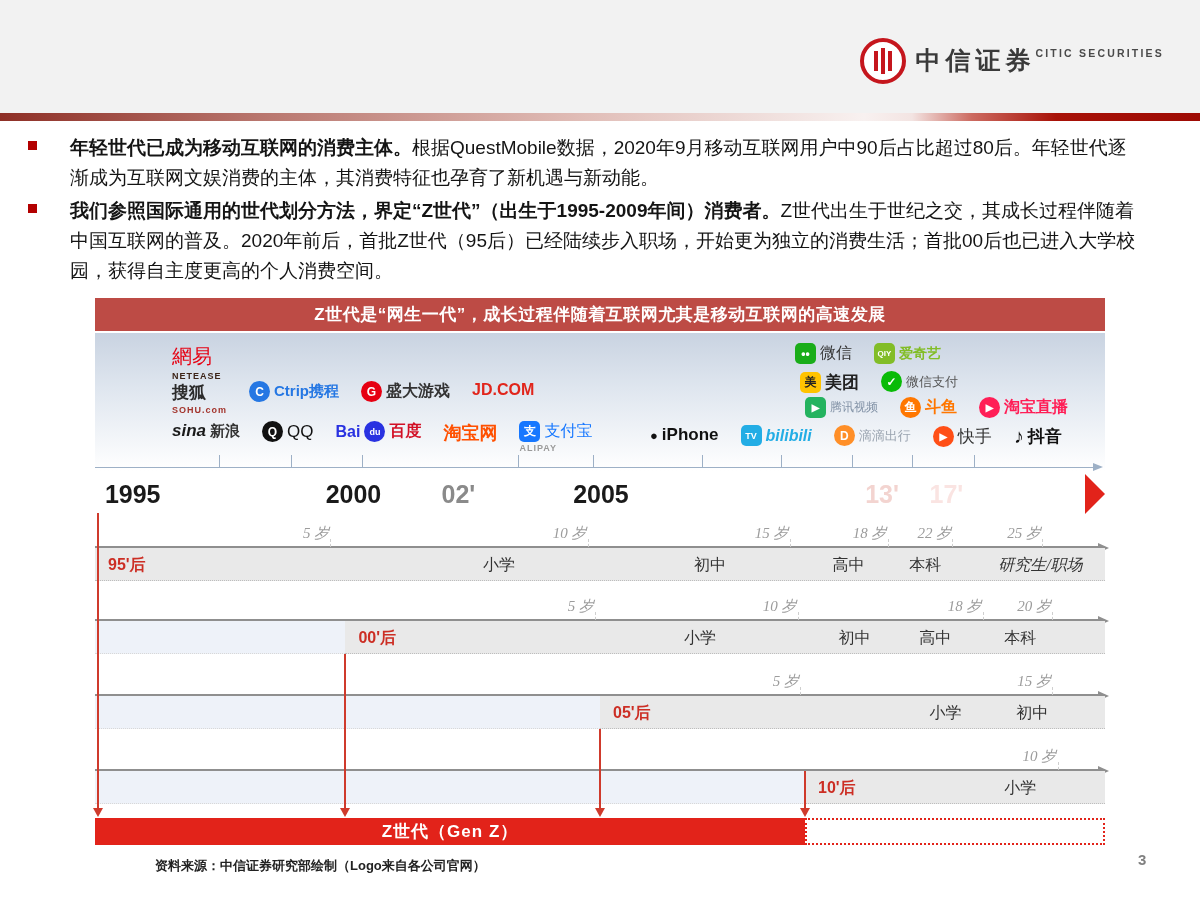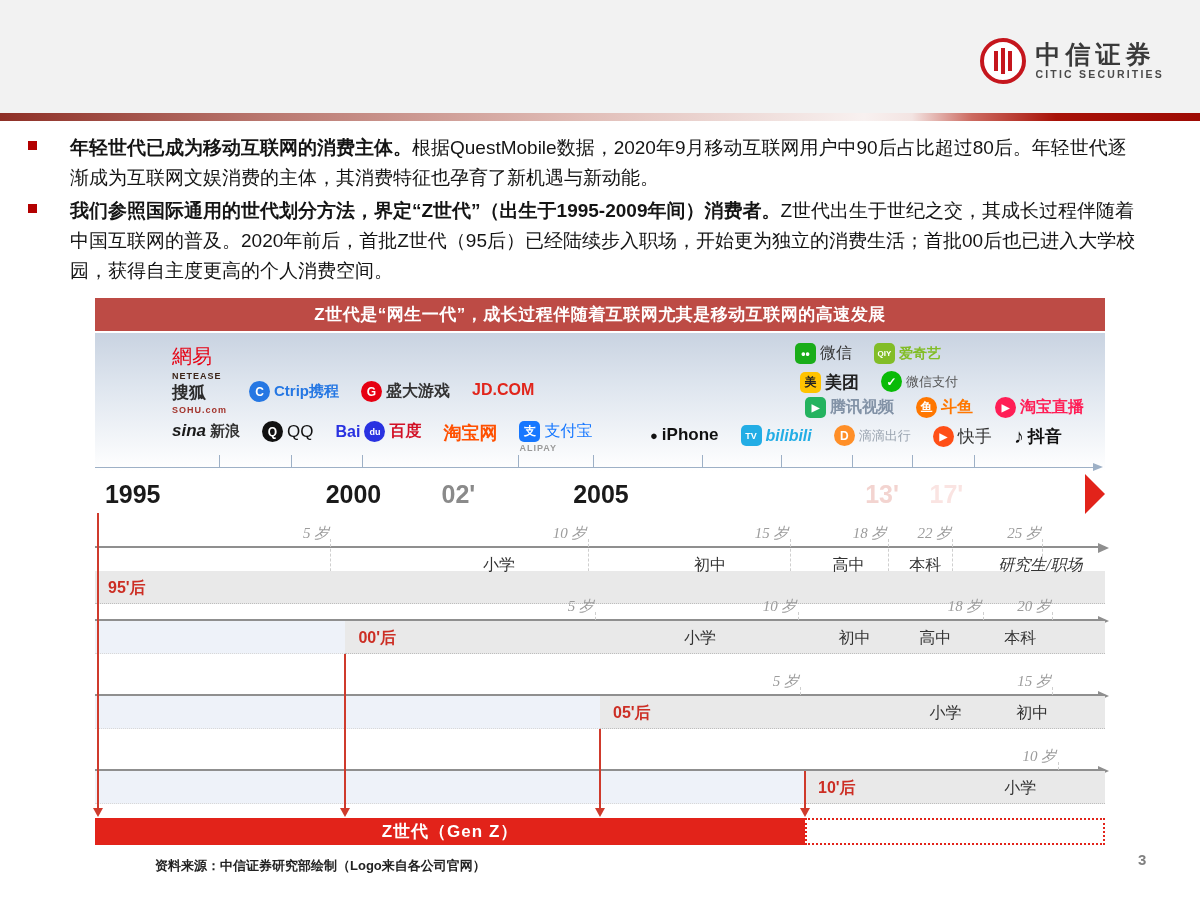--- a/index.html
+++ b/index.html
@@ -6,21 +6,21 @@
   .slide{position:relative;width:1200px;height:900px;background:#ffffff;overflow:hidden;
          font-family:"Liberation Sans",sans-serif;-webkit-font-smoothing:antialiased;}
   
   .header{position:absolute;top:0;left:0;right:0;height:113px;background:#f2f2f2;}
   .page-title{position:absolute;left:55px;top:40px;font-size:28px;font-weight:bold;color:#0d0d0d;letter-spacing:0.5px;}
   .citic{position:absolute;right:36px;top:38px;display:flex;align-items:center;gap:9px;}
   .citic-emblem{width:46px;height:46px;border:4px solid #c5161d;border-radius:50%;box-sizing:border-box;
                 display:flex;align-items:center;justify-content:center;gap:3px;background:#fff;}
   .citic-emblem i{display:block;width:4px;height:20px;background:#c5161d;}
   .citic-emblem i:nth-child(2){height:26px;}
-  .citic-txt{display:flex;flex-direction:column;line-height:1.05;justify-content:center;}
+  .citic-txt{display:flex;flex-direction:row;line-height:1.05;justify-content:center;}
   .citic-cn{font-size:25px;font-weight:bold;color:#3a3a3a;letter-spacing:5px;font-family:"Liberation Serif",serif;}
   .citic-en{font-size:10.5px;font-weight:bold;color:#4a4a4a;letter-spacing:2.2px;}
   .divider{position:absolute;top:113px;left:0;right:0;height:8px;
      background:linear-gradient(90deg,#8e2f26 0%,#b9776f 22%,#e0bcb6 48%,#f8f1f0 72%,#f3e4e2 76%,#cc6a60 81%,#a81208 88%,#9e0b04 100%);}
   
   .bullet{position:absolute;left:70px;width:1074px;font-size:19px;line-height:1.58;color:#141414;}
   .bullet .bmark{position:absolute;left:-42px;top:8px;width:9px;height:9px;background:#b30000;}
   .bullet b{font-weight:bold;}
   
   .chart{position:absolute;left:95px;top:298px;width:1010px;height:552px;}
@@ -208,21 +208,21 @@
             <div class="logo-line">
               <span class="chip circ" style="background: rgb(9, 187, 7); color: rgb(255, 255, 255);">✓</span>
               <span class="ltxt" style="color: rgb(85, 85, 85); font-size: 13px;">微信支付</span>
             </div>
           </div>
         </div>
         <div class="logo-row" style="left: 710px; top: 64px;">
           <div class="logo">
             <div class="logo-line">
               <span class="chip" style="background: rgb(36, 179, 95); color: rgb(255, 255, 255); font-size: 10px;">▶</span>
-              <span class="ltxt" style="color: rgb(130, 146, 166); font-size: 16px; font-weight: bold;">腾讯视频</span>
+              <span class="ltxt" style="color: rgb(130, 146, 166); font-size: 12px;">腾讯视频</span>
             </div>
           </div>
           <div class="logo">
             <div class="logo-line">
               <span class="chip circ" style="background: rgb(255, 119, 0); color: rgb(255, 255, 255);">鱼</span>
               <span class="ltxt" style="color: rgb(255, 119, 0); font-size: 16px; font-weight: bold;">斗鱼</span>
             </div>
           </div>
           <div class="logo">
             <div class="logo-line">
@@ -290,21 +290,21 @@
         <div class="age-label" style="left: 93.8%;">25 岁</div>
         <div class="axis-arrow"></div>
       </div>
       <div class="gridline" style="left: 23.3%; top: 241px; height: 42px;"></div>
       <div class="gridline" style="left: 48.8%; top: 241px; height: 42px;"></div>
       <div class="gridline" style="left: 68.8%; top: 241px; height: 42px;"></div>
       <div class="gridline" style="left: 78.5%; top: 241px; height: 42px;"></div>
       <div class="gridline" style="left: 84.9%; top: 241px; height: 42px;"></div>
       <div class="gridline" style="left: 93.8%; top: 241px; height: 42px;"></div>
       <div class="gen-bar-row" style="top: 250px;">
-        <div class="gen-bar" style="left: 0%; margin-top: 23px;">
+        <div class="gen-bar" style="left: 0%;">
           <div class="gen-name">95'后</div>
         </div>
         <div class="stage-label" style="left: 40%;">小学</div>
         <div class="stage-label" style="left: 60.9%;">初中</div>
         <div class="stage-label" style="left: 74.6%;">高中</div>
         <div class="stage-label" style="left: 82.2%;">本科</div>
         <div class="stage-label" style="left: 93.6%; font-style: italic;">研究生/职场</div>
       </div>
       <div class="age-row" style="top: 290px;">
         <div class="age-label" style="left: 49.5%;">5 岁</div>

